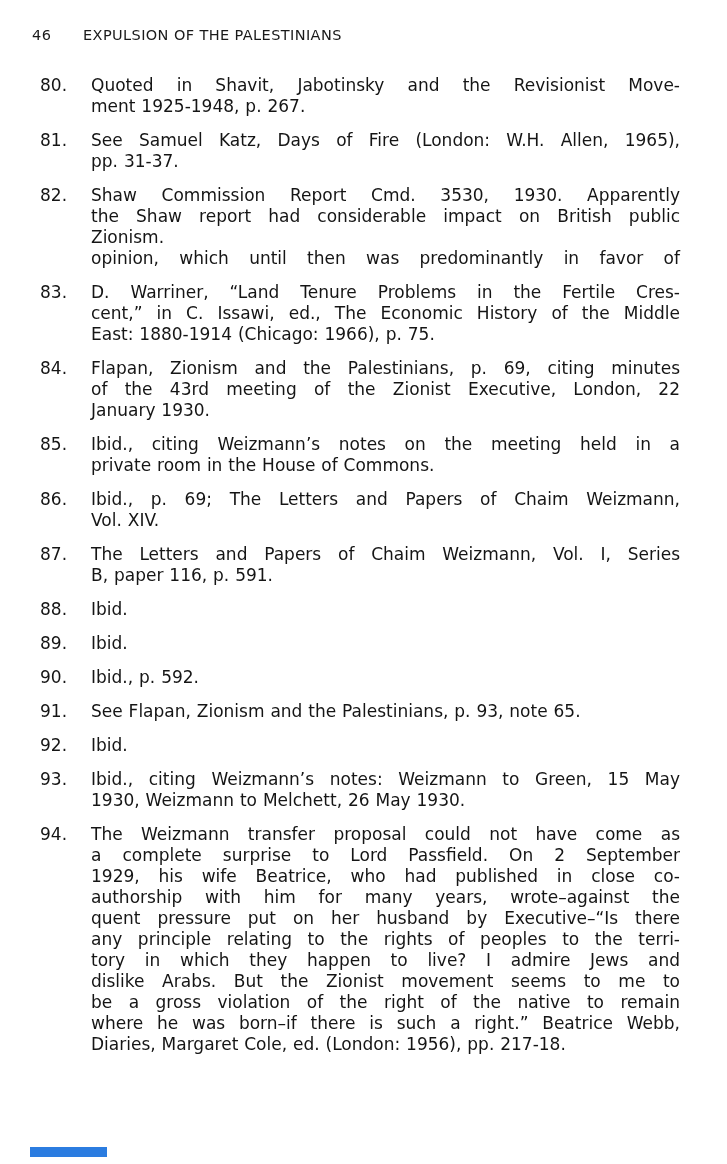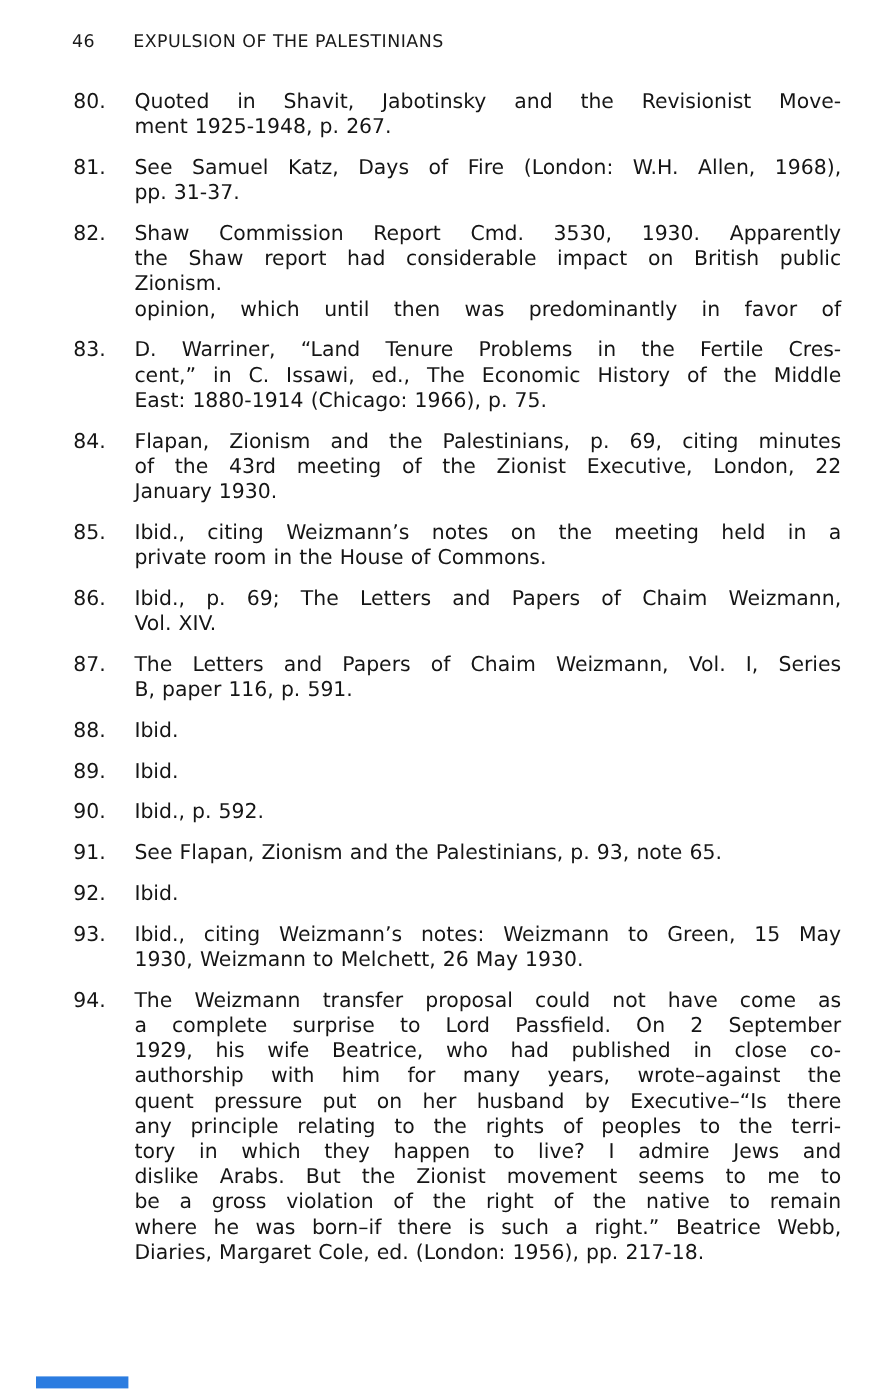--- a/index.html
+++ b/index.html
@@ -5,29 +5,29 @@
   html,body { margin:0; padding:0; }
   body {
     width:727px; height:1164px;
     background:#ffffff;
     color:#151515;
     font-family:"DejaVu Sans","Liberation Sans",sans-serif;
     position:relative;
     overflow:hidden;
   }
   .page-header {
-    position:absolute; top:27px; left:60px;
+    position:absolute; top:27px; left:32px;
     display:flex; align-items:baseline;
     font-size:14.5px; letter-spacing:0.4px;
     color:#1a1a1a;
   }
   .page-num { width:51px; }
   .running-head { text-transform:uppercase; }
   .notes {
-    position:absolute; top:75px; left:61px; width:640px;
+    position:absolute; top:75px; left:40px; width:640px;
   }
   .note { display:flex; margin-bottom:13px; }
   .note .num {
     width:51px; flex:none;
     font-size:17px; line-height:21px;
   }
   .note .nbody {
     width:589px; flex:none;
     font-size:17px; line-height:21px;
   }
@@ -57,21 +57,21 @@
     <div class="note">
       <div class="num">80.</div>
       <div class="nbody">
         <div class="ln"><span>Quoted in Shavit, </span><span class="it">Jabotinsky and the Revisionist Move-</span></div>
         <div class="ln final"><span class="it">ment 1925-1948,</span><span> p. 267.</span></div>
       </div>
     </div>
     <div class="note">
       <div class="num">81.</div>
       <div class="nbody">
-        <div class="ln"><span>See Samuel Katz, </span><span class="it">Days of Fire</span><span> (London: W.H. Allen, 1968),</span></div>
+        <div class="ln"><span>See Samuel Katz, </span><span class="it">Days of Fire</span><span> (London: W.H. Allen, 1965),</span></div>
         <div class="ln final"><span>pp. 31-37.</span></div>
       </div>
     </div>
     <div class="note">
       <div class="num">82.</div>
       <div class="nbody">
         <div class="ln"><span>Shaw Commission Report Cmd. 3530, 1930. Apparently</span></div>
         <div class="ln"><span>the Shaw report had considerable impact on British public</span></div>
         <div class="ln final"><span>Zionism.</span></div>
         <div class="ln"><span>opinion, which until then was predominantly in favor of</span></div>

